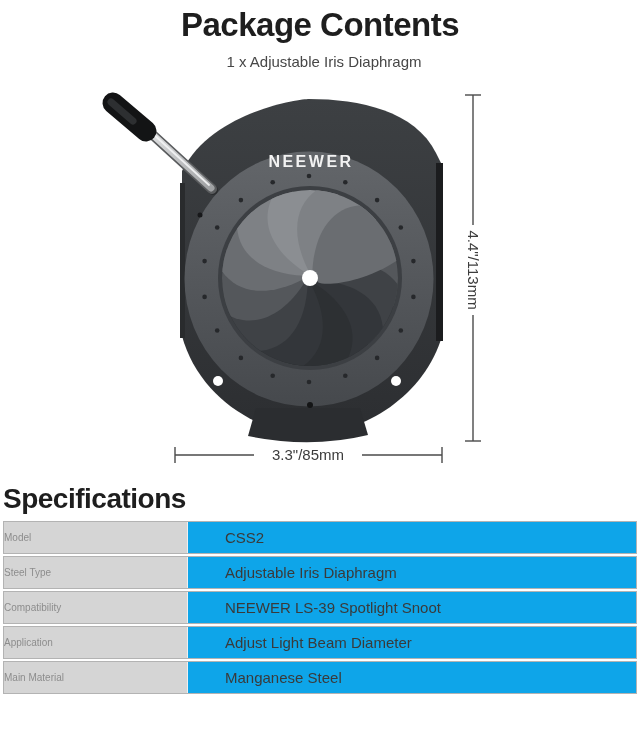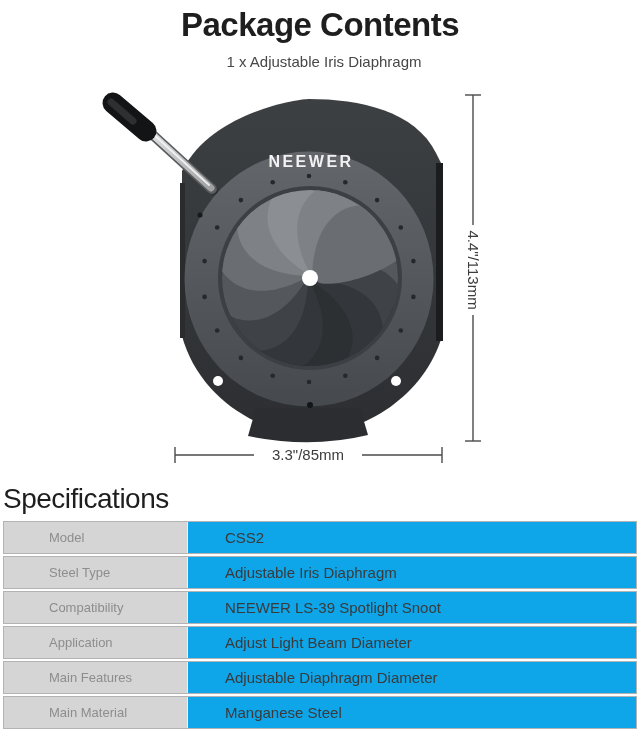--- a/index.html
+++ b/index.html
@@ -14,32 +14,32 @@
     line-height:1.15;
   }
   .page-subtitle{
     margin:9px 0 0;text-align:center;
     font-size:15px;color:#474747;line-height:1.2;font-weight:400;padding-left:8px;
   }
   .figure-wrap{margin-top:16px;height:392px;position:relative;text-align:center;}
   .figure-wrap svg{display:block;}
   .spec-heading{
     margin:2px 0 5px 3px;
-    font-size:28px;font-weight:400;letter-spacing:-0.5px;color:#1e1e1e;line-height:1.25;
+    font-size:28px;font-weight:700;letter-spacing:-0.5px;color:#1e1e1e;line-height:1.25;
   }
   .spec-table{margin:0 3px;}
   .spec-row{
     display:flex;align-items:stretch;height:31px;
     border:1px solid #b3b3b3;margin-bottom:2px;
   }
   .spec-label-cell{
     flex:0 0 184px;box-sizing:border-box;
     background:#d5d5d5;border-right:1px solid #efefef;
-    display:flex;align-items:center;padding-left:45px;
-    font-size:13px;color:#8d8d8d;
+    display:flex;align-items:center;
+    font-size:10px;color:#8d8d8d;
   }
   .spec-value-cell{
     flex:1;box-sizing:border-box;background:#0ea5e9;
     display:flex;align-items:center;padding-left:37px;
     font-size:15px;color:#3a3a3a;
   }
   .dim-text{font-size:15px;fill:#3c3c3c;}
   .brand-text{font-size:16px;font-weight:bold;letter-spacing:2.5px;fill:#f2f2f2;}
 </style>
 </head>
@@ -167,20 +167,16 @@
   </div>
   <div class="spec-row">
     <div class="spec-label-cell">Compatibility</div>
     <div class="spec-value-cell">NEEWER LS-39 Spotlight Snoot</div>
   </div>
   <div class="spec-row">
     <div class="spec-label-cell">Application</div>
     <div class="spec-value-cell">Adjust Light Beam Diameter</div>
   </div>
   <div class="spec-row">
-    <div class="spec-label-cell">Main Features</div>
-    <div class="spec-value-cell">Adjustable Diaphragm Diameter</div>
-  </div>
-  <div class="spec-row">
     <div class="spec-label-cell">Main Material</div>
     <div class="spec-value-cell">Manganese Steel</div>
   </div>
 </div>
 
 </body></html>

